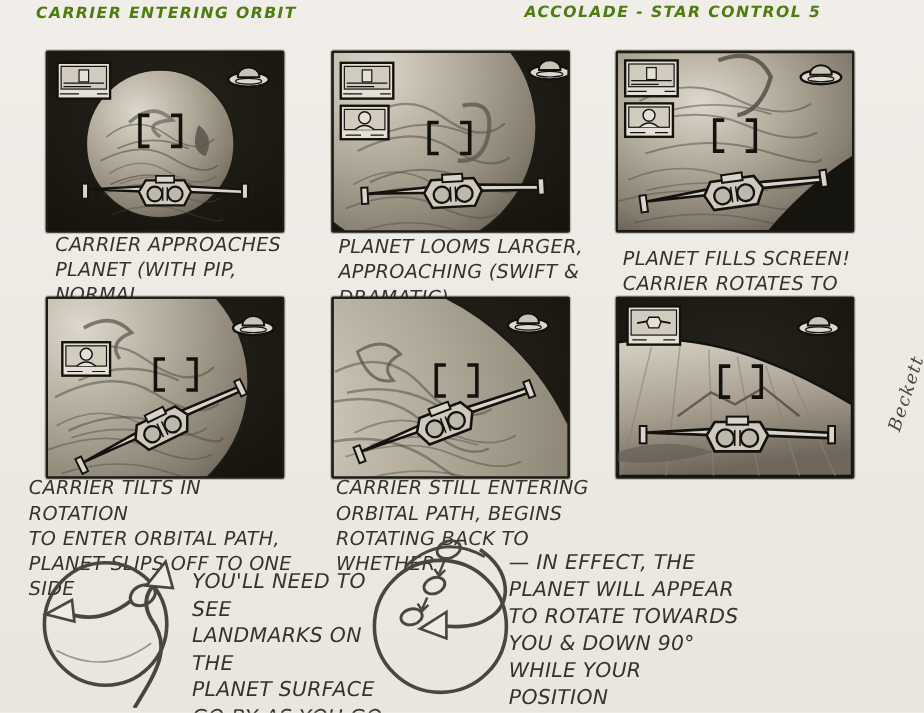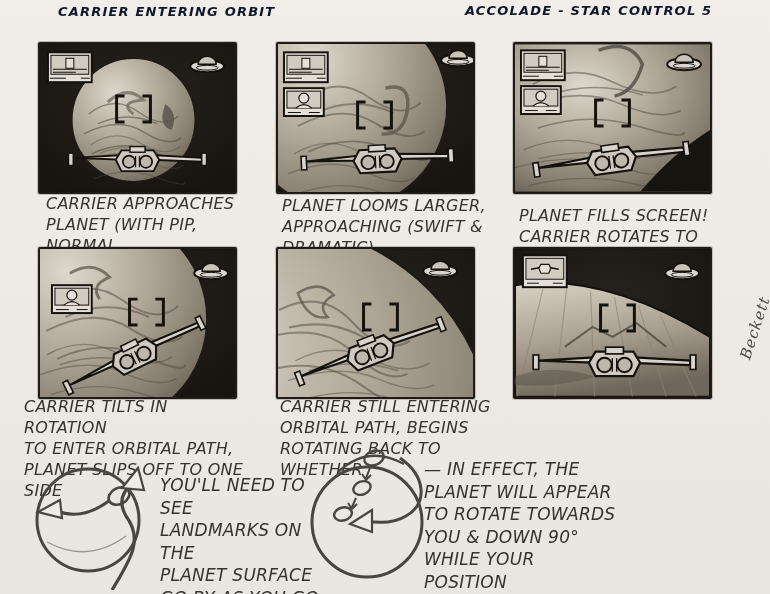--- a/index.html
+++ b/index.html
@@ -12,22 +12,21 @@
   .page{position:absolute;inset:0;}
   .hand{
     font-style:italic;
     color:#35332e;
     letter-spacing:.25px;
     white-space:pre-line;
   }
   .title{
     position:absolute;
     font-size:13px;font-weight:bold;letter-spacing:1.2px;
-    color:#0f172a;
-    margin-left:28px;
+    color:#4d7c0f;
   }
   .panel{
     position:absolute;width:195px;height:148px;
     border:2.5px solid #1e1c17;border-radius:2px;
     background:#15130e;
     box-shadow:0 0 0 1px rgba(60,55,45,.25);
     overflow:hidden;
   }
   .panel svg{display:block;width:100%;height:100%;}
   .caption{

